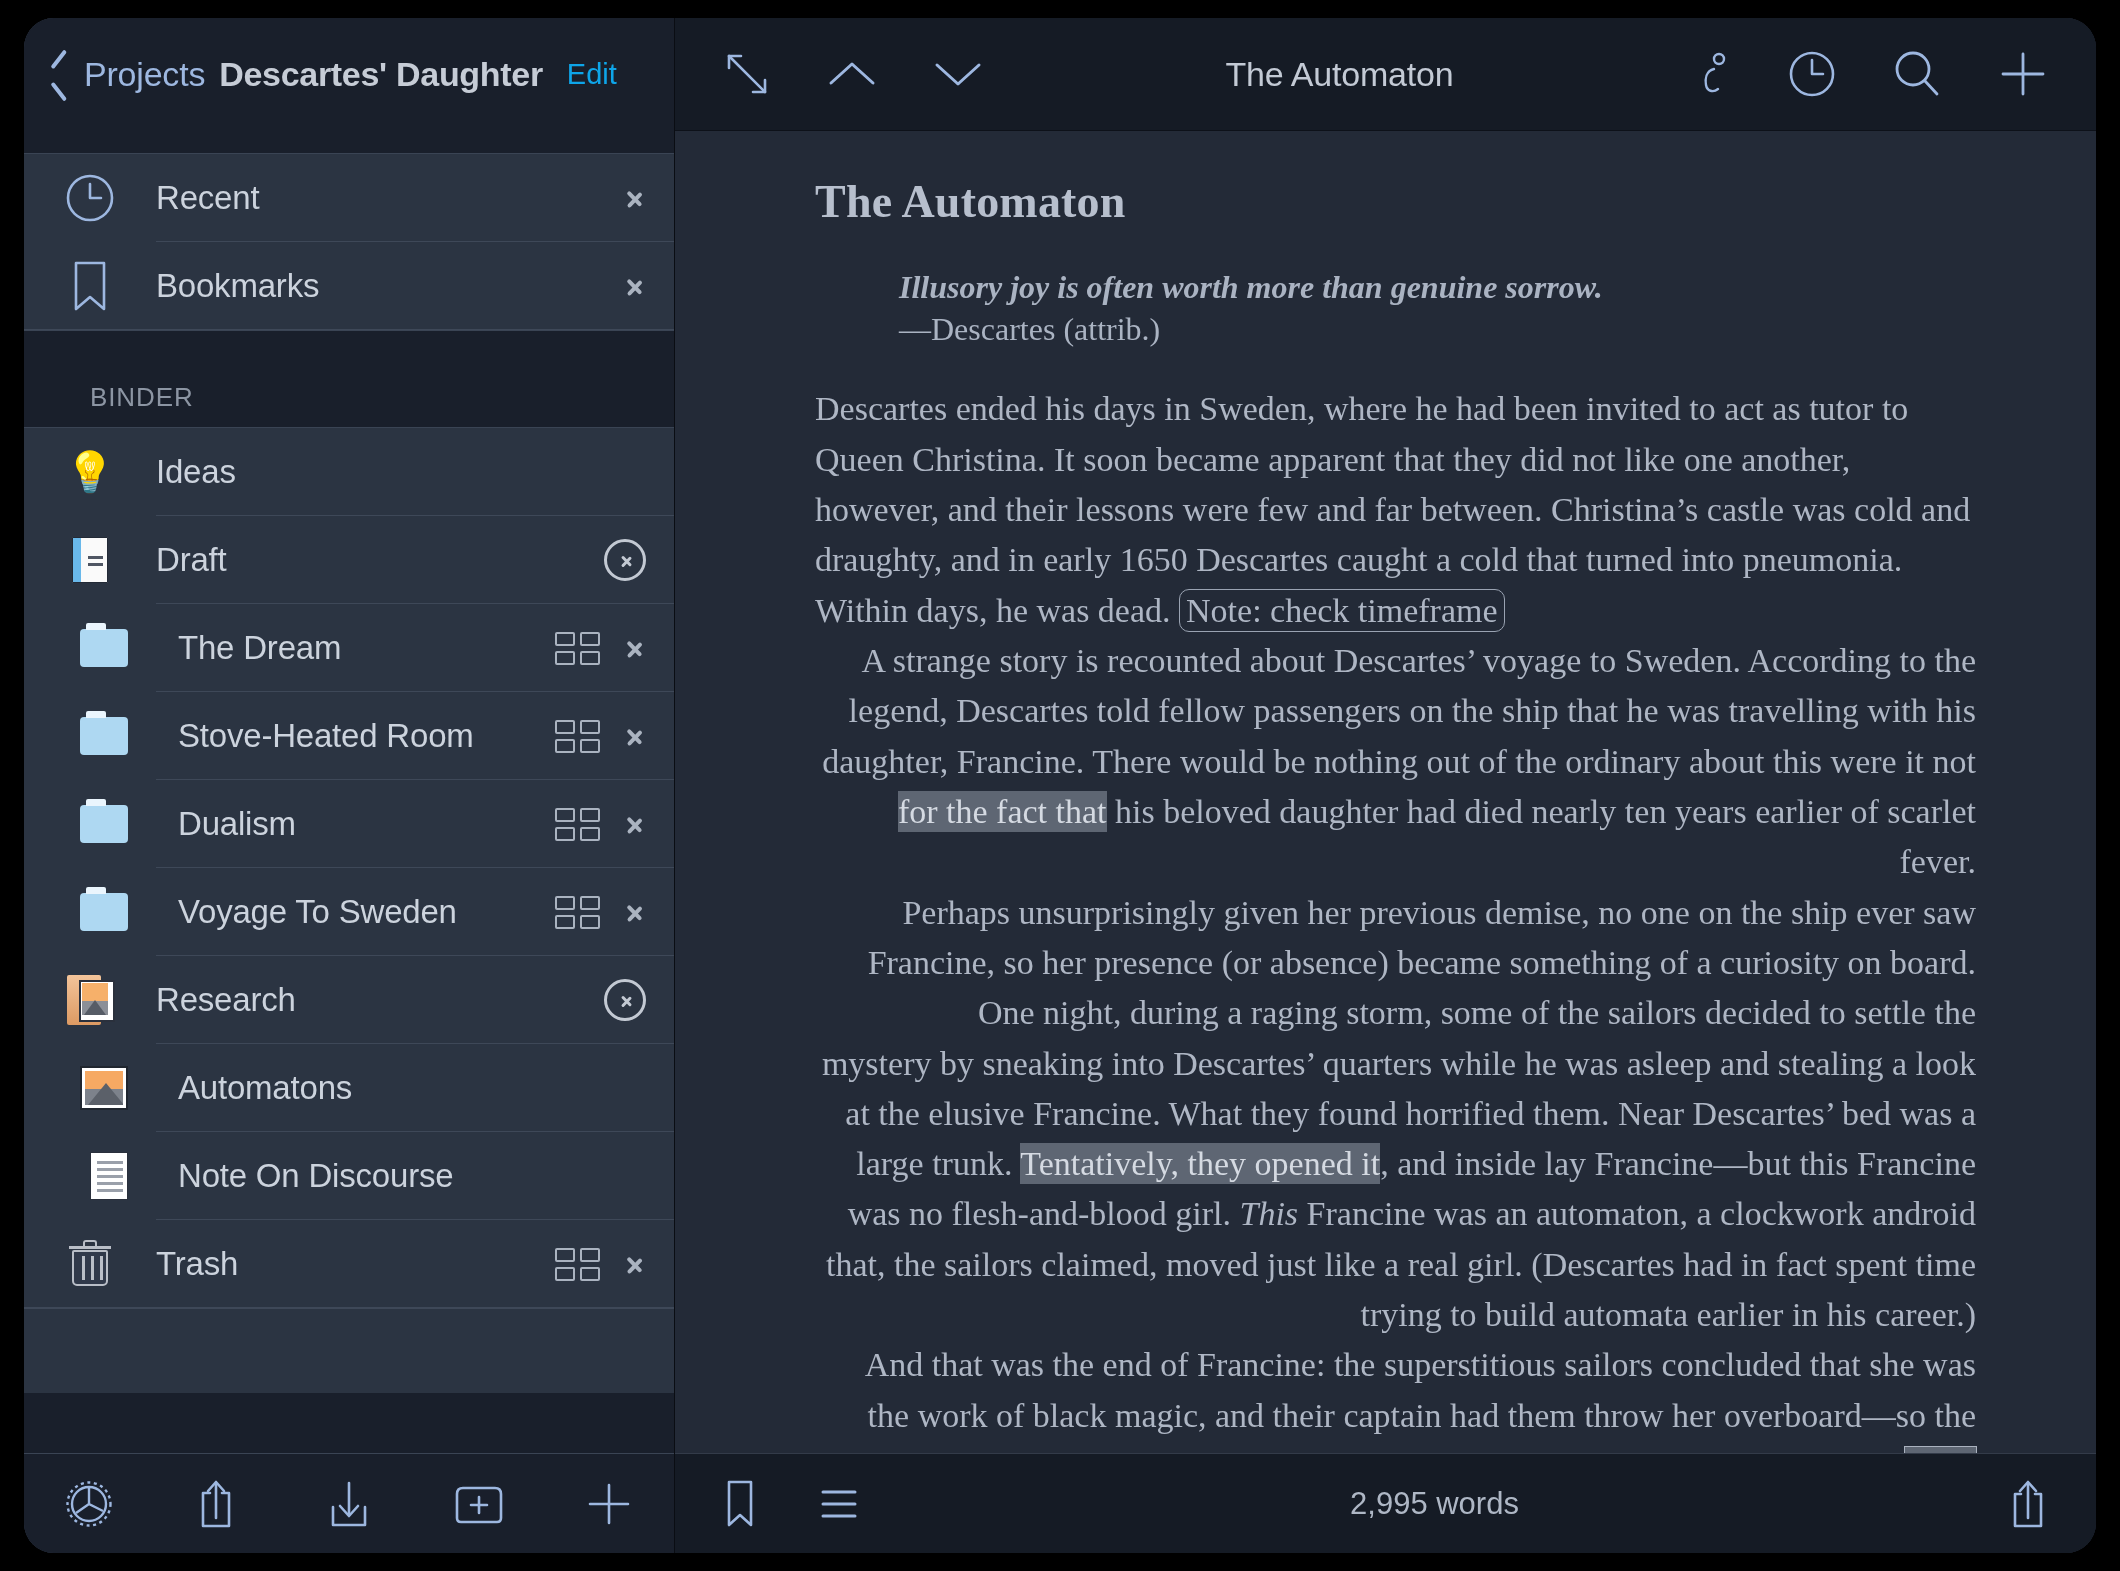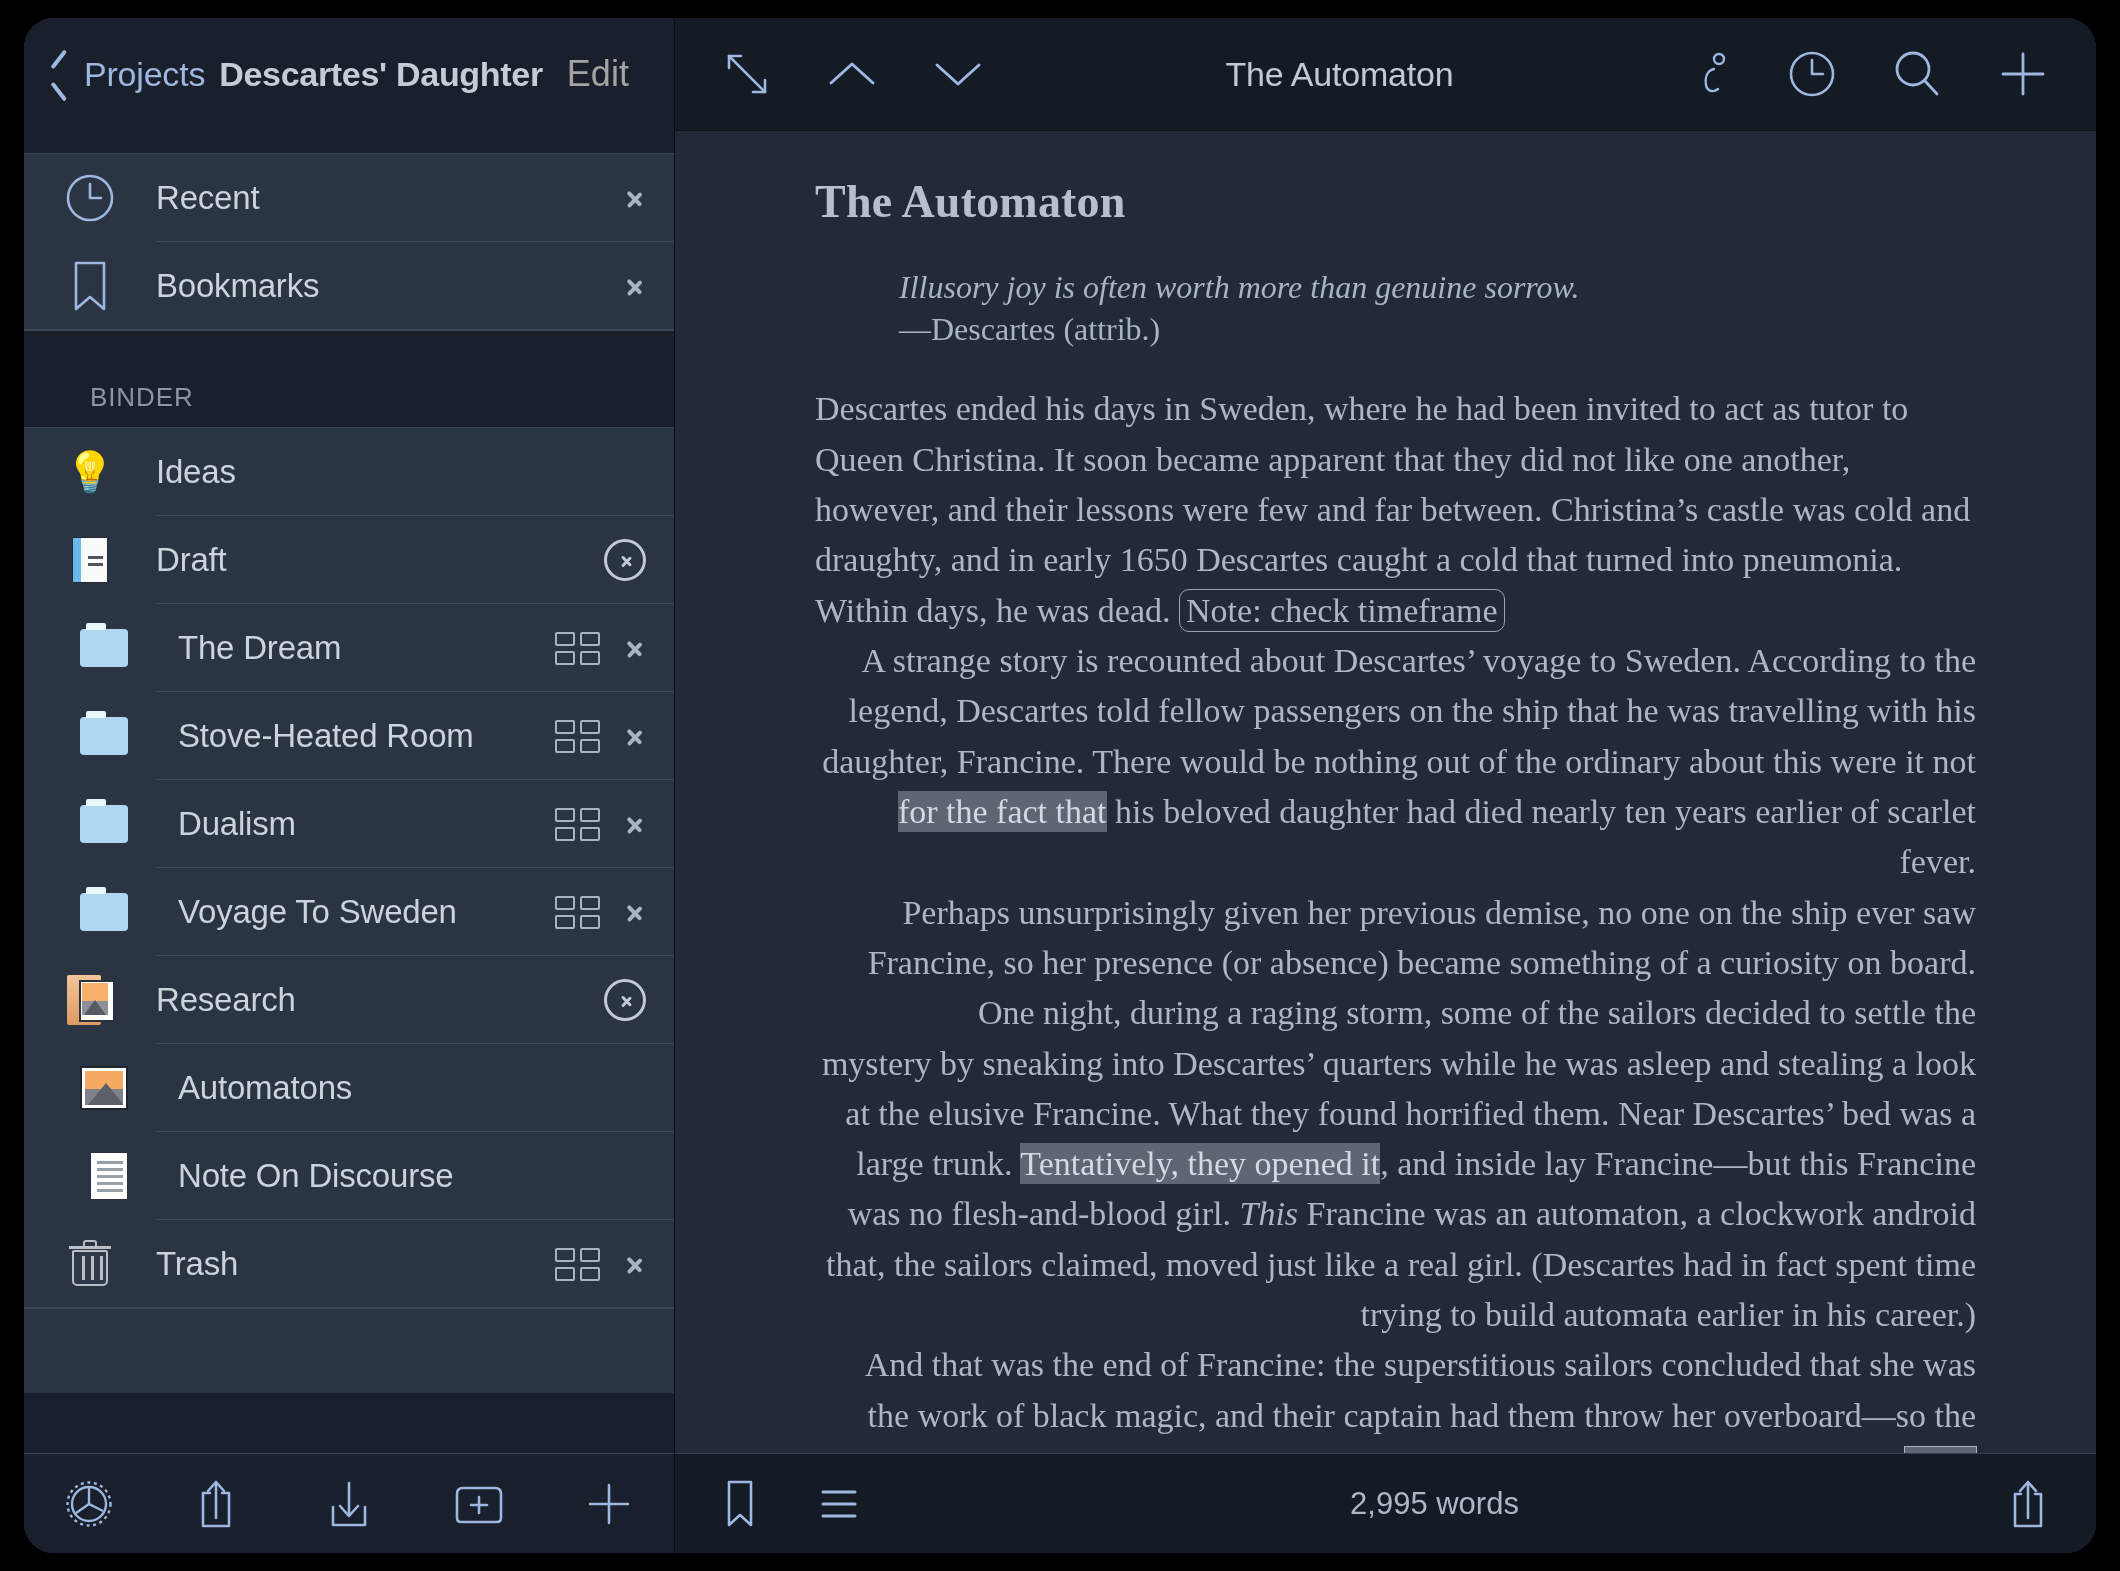--- a/index.html
+++ b/index.html
@@ -60,22 +60,22 @@
   }
   .project-title {
     color: #c6ccd6;
     font-size: 34px;
     font-weight: bold;
     letter-spacing: -0.3px;
     margin-right: 24px;
     white-space: nowrap;
   }
   .edit-btn {
-    color: #a3a3a3;
-    font-size: 36px;
+    color: #0ea5e9;
+    font-size: 29px;
   }
 
   .sb-spacer-top {
     height: 24px;
     background: #191f2b;
     border-bottom: 1px solid #3a4454;
     flex: 0 0 auto;
   }
 
   .sb-scroll {
@@ -310,21 +310,21 @@
     letter-spacing: 0.2px;
   }
   .epigraph {
     font-family: "Liberation Serif", serif;
     color: #aab3c2;
     font-size: 32px;
     line-height: 1.32;
     margin-left: 84px;
     margin-bottom: 34px;
   }
-  .epigraph .q { font-style: italic; display:block; }
+  .epigraph .q { font-style: italic; display:block;font-weight:bold; }
   .epigraph .attr { display:block; }
   .doc-p {
     font-family: "Liberation Serif", serif;
     color: #aeb6c4;
     font-size: 34px;
     line-height: 1.48;
     text-align: left;
   }
   .doc-p.indent { text-indent: 46px; text-align: right; }
   .hl { background: #5e6673; color:#d5dae2; padding: 2px 0; }

